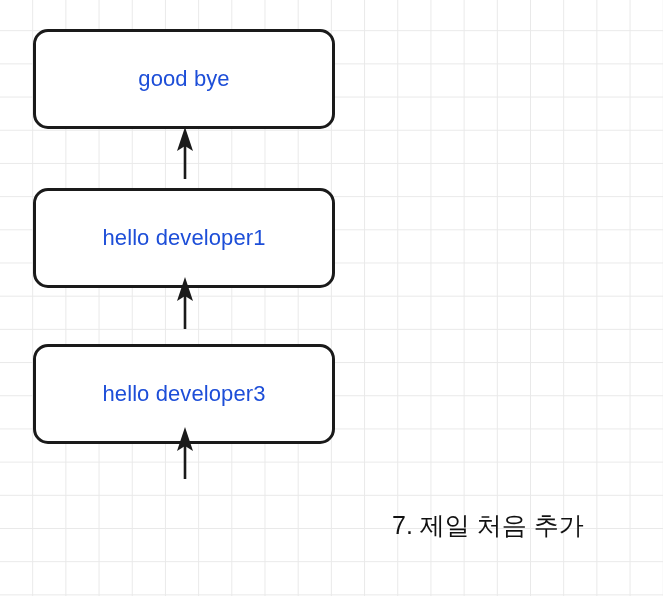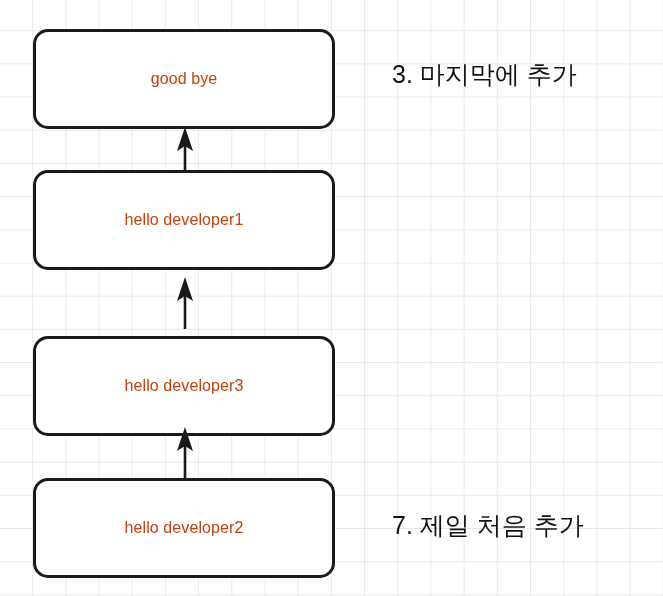--- a/index.html
+++ b/index.html
@@ -28,29 +28,29 @@
     height: 100px;
     box-sizing: border-box;
     border: 3px solid #1a1a1a;
     border-radius: 15px;
     background: #ffffff;
     display: flex;
     align-items: center;
     justify-content: center;
   }
   .node-label {
-    font-size: 16px;
+    font-size: 22px;
     line-height: 1;
-    color: #c2410c;
+    color: #1d4ed8;
     letter-spacing: 0.1px;
     white-space: nowrap;
   }
   .node-1 { top: 29px; }
-  .node-2 { top: 170px; }
-  .node-3 { top: 336px; text-align: center; }
+  .node-2 { top: 188px; }
+  .node-3 { top: 344px; text-align: center; }
   .node-4 { top: 478px; }
 
   .arrow {
     position: absolute;
     left: 170px;
     width: 30px;
     height: 52px;
   }
   .arrow svg { display: block; }
   .arrow-1 { top: 127px; }
@@ -101,20 +101,16 @@
     <span class="node-label">hello developer3</span>
   </div>
 
   <div class="arrow arrow-3">
     <svg width="30" height="52" viewBox="0 0 30 52" xmlns="http://www.w3.org/2000/svg">
       <path d="M15 0 L23 24 L15 19 L7 24 Z" fill="#1a1a1a"></path>
       <rect x="13.7" y="18" width="2.6" height="34" fill="#1a1a1a"></rect>
     </svg>
   </div>
 
-  <div class="node node-4">
-    <span class="node-label">hello developer2</span>
-  </div>
 
-  <div class="side-note note-1">3. 마지막에 추가</div>
   <div class="side-note note-4">7. 제일 처음 추가</div>
 
 </div>
 
 </body></html>

